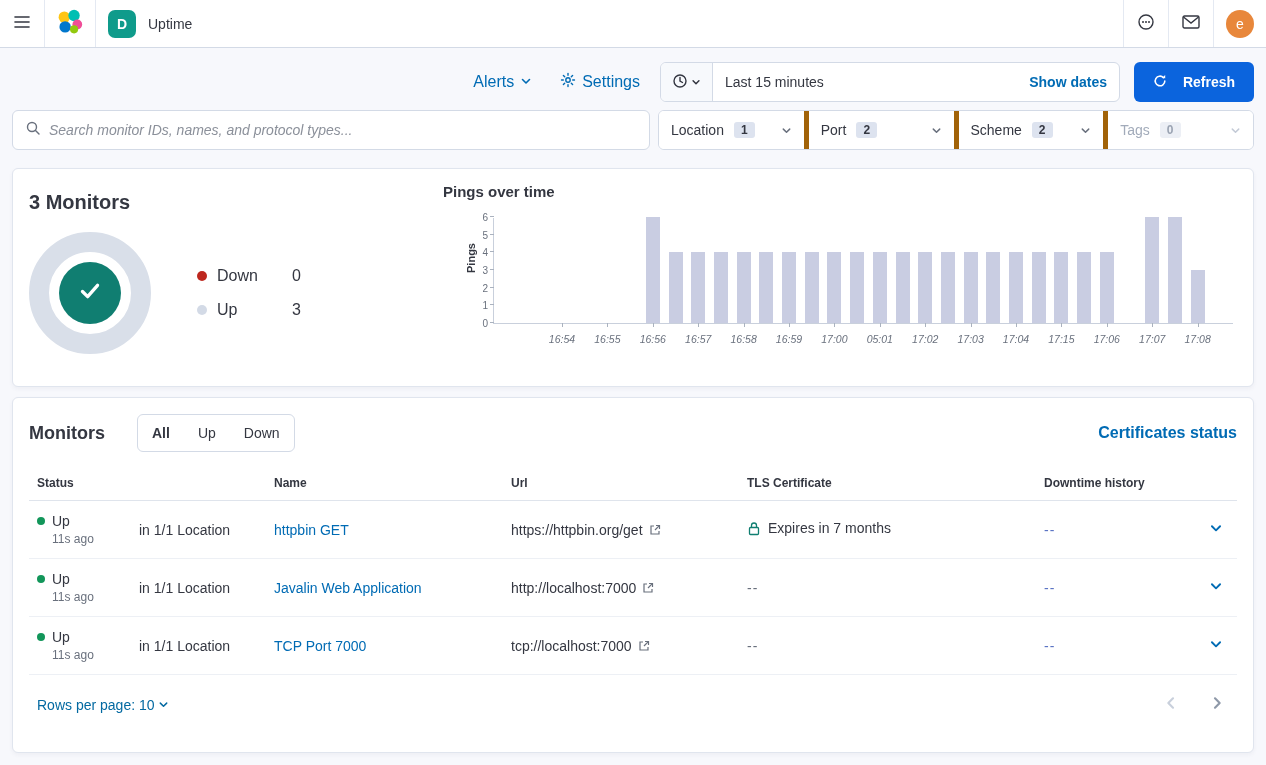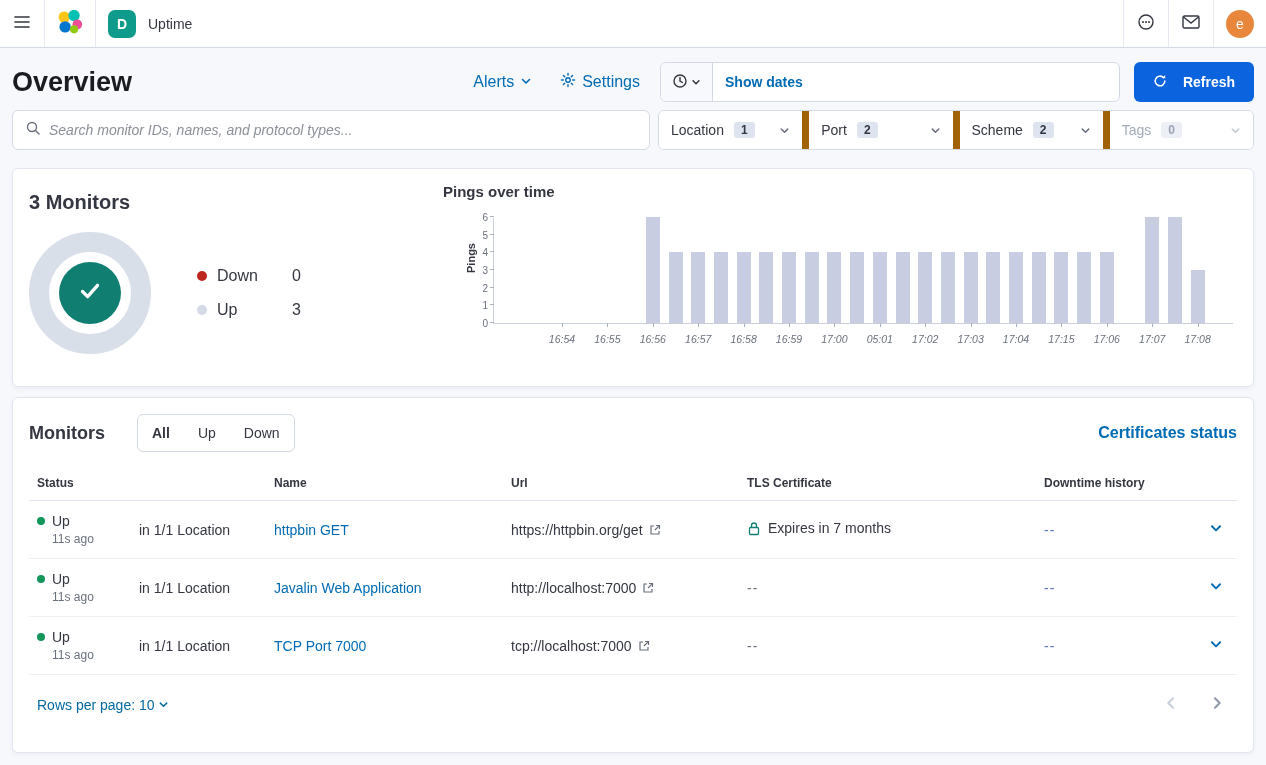--- a/index.html
+++ b/index.html
@@ -31,21 +31,21 @@
   .tp-showdates { padding:0 12px; font-size:14px; font-weight:600; color:#006bb4; }
   .refresh-btn { height:40px; min-width:120px; background:#0b64dd; border-radius:6px; color:#fff; font-size:14px; font-weight:600; display:flex; align-items:center; justify-content:center; gap:16px; }
 
   
   .filter-row { display:flex; gap:8px; margin-top:8px; }
   .searchbox { flex:1; height:40px; background:#fff; border:1px solid #d3dae6; border-radius:6px; display:flex; align-items:center; padding:0 12px; color:#69707d; }
   .searchbox input { border:none; outline:none; flex:1; margin-left:8px; font-size:14px; color:#343741; background:transparent;font-style:italic; }
   .searchbox input::placeholder { color:#8b909a; }
   .filter-group { width:596px; height:40px; background:#fff; border:1px solid #d3dae6; border-radius:6px; display:flex; overflow:hidden; }
   .fg-item { flex:1; display:flex; align-items:center; padding:0 12px; font-size:14px; color:#343741; background:#fff; }
-  .fg-item + .fg-item { border-left:7px solid #a16207; }
+  .fg-item + .fg-item { border-left:5px solid #a16207; }
   .fg-badge { margin-left:10px; background:#dde3ef; color:#343741; border-radius:3px; font-size:12px; font-weight:600; padding:1px 7px; }
   .fg-chev { margin-left:auto; color:#69707d; display:flex; }
   .fg-item.disabled { color:#a2abba; }
   .fg-item.disabled .fg-badge { background:#eceff5; color:#9aa3b2; }
   .fg-item.disabled .fg-chev { color:#c3cad6; }
 
   
   .panel { background:#fff; border:1px solid #e0e5ee; border-radius:6px; box-shadow:0 2px 4px rgba(50,60,90,0.05); }
   .panel-snapshot { margin-top:18px; height:219px; display:flex; overflow:hidden; }
   .panel-monitors { margin-top:10px; min-height:356px; padding:16px; }
@@ -159,21 +159,20 @@
   </button>
   <div class="tb-div"></div>
   <div class="tb-seg">
     <button class="avatar">e</button>
   </div>
 </header>
 
 <div class="page">
 
   <div class="header-row">
-    <h1 class="page-title">Overview</h1>
     <div class="hdr-spacer"></div>
     <button class="alerts-btn">
       <span>Alerts</span>
       <span>
         <svg width="12" height="12" viewBox="0 0 12 12">
             <path d="M2.5 4.5 L6 8 L9.5 4.5" fill="none" stroke="currentColor" stroke-width="1.6" stroke-linecap="round" stroke-linejoin="round"></path>
           </svg>
       </span>
     </button>
     <button class="settings-btn">
@@ -201,20 +200,21 @@
               <circle cx="8" cy="8" r="6" fill="none" stroke="currentColor" stroke-width="1.4"></circle>
               <path d="M8 4.5 V8 L10.5 9.5" fill="none" stroke="currentColor" stroke-width="1.4" stroke-linecap="round"></path>
             </svg>
         </span>
         <span>
           <svg width="10" height="10" viewBox="0 0 12 12">
               <path d="M2.5 4.5 L6 8 L9.5 4.5" fill="none" stroke="currentColor" stroke-width="1.8" stroke-linecap="round" stroke-linejoin="round"></path>
             </svg>
         </span>
       </button>
+      <button class="tp-value">Last 15 minutes</button>
       <button class="tp-showdates">Show dates</button>
     </div>
     <button class="refresh-btn">
       <span>
         <svg width="14" height="14" viewBox="0 0 16 16">
             <path d="M13.5 8 a5.5 5.5 0 1 1 -1.6 -3.9" fill="none" stroke="currentColor" stroke-width="1.8" stroke-linecap="round"></path>
             <path d="M13.9 1 L14 4.8 L10.3 4.6 Z" fill="currentColor"></path>
           </svg>
       </span>
       <span>Refresh</span>

